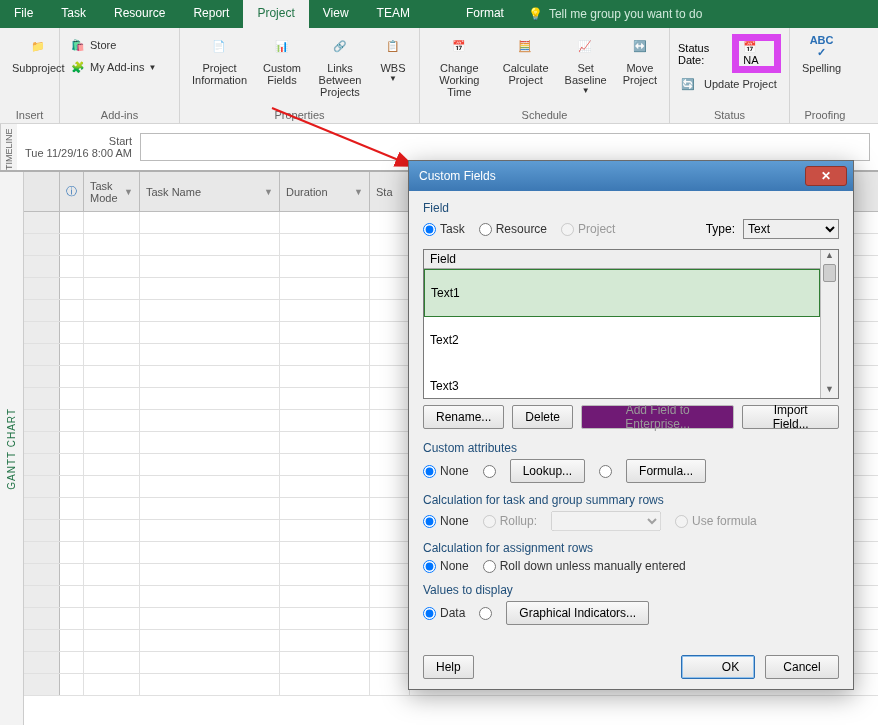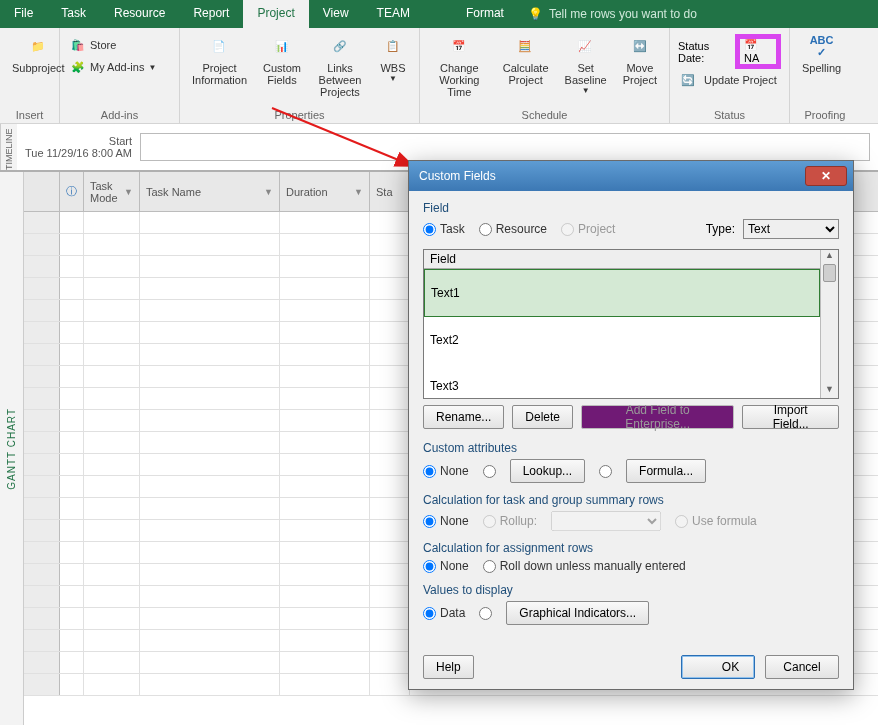--- a/index.html
+++ b/index.html
@@ -79,21 +79,21 @@
   <div class="tab">Task</div>
   <div class="tab">Resource</div>
   <div class="tab">Report</div>
   <div class="tab active">Project</div>
   <div class="tab">View</div>
   <div class="tab">TEAM</div>
   <div class="tab" style="width:20px"></div>
   <div class="tab">Format</div>
   <div class="tell">
     <span>💡</span>
-    <span>Tell me rows you want to do</span>
+    <span>Tell me group you want to do</span>
   </div>
 </div>
 
 <div class="ribbon">
   <div class="rgroup" style="width:60px">
     <div class="row">
       <div class="rbtn">
         <span class="ico">📁</span>
         <span>Subproject</span>
       </div>
@@ -166,21 +166,21 @@
 Project</span>
       </div>
     </div>
     <div class="label">Schedule</div>
   </div>
 
   <div class="rgroup" style="width:120px">
     <div class="rstack">
       <div class="line">
           <span>Status Date:</span> 
-          <span style="border:5px solid #d946ef;padding:0 4px"><span>📅</span> <span>NA</span></span>
+          <span style="border:7px solid #d946ef;padding:0 4px"><span>📅</span> <span>NA</span></span>
         </div>
       <div class="line rbtn small">
           <span class="ico">🔄</span>
           <span>Update Project</span>
         </div>
     </div>
     <div class="label">Status</div>
   </div>
 
   <div class="rgroup" style="width:70px;border-right:none">

